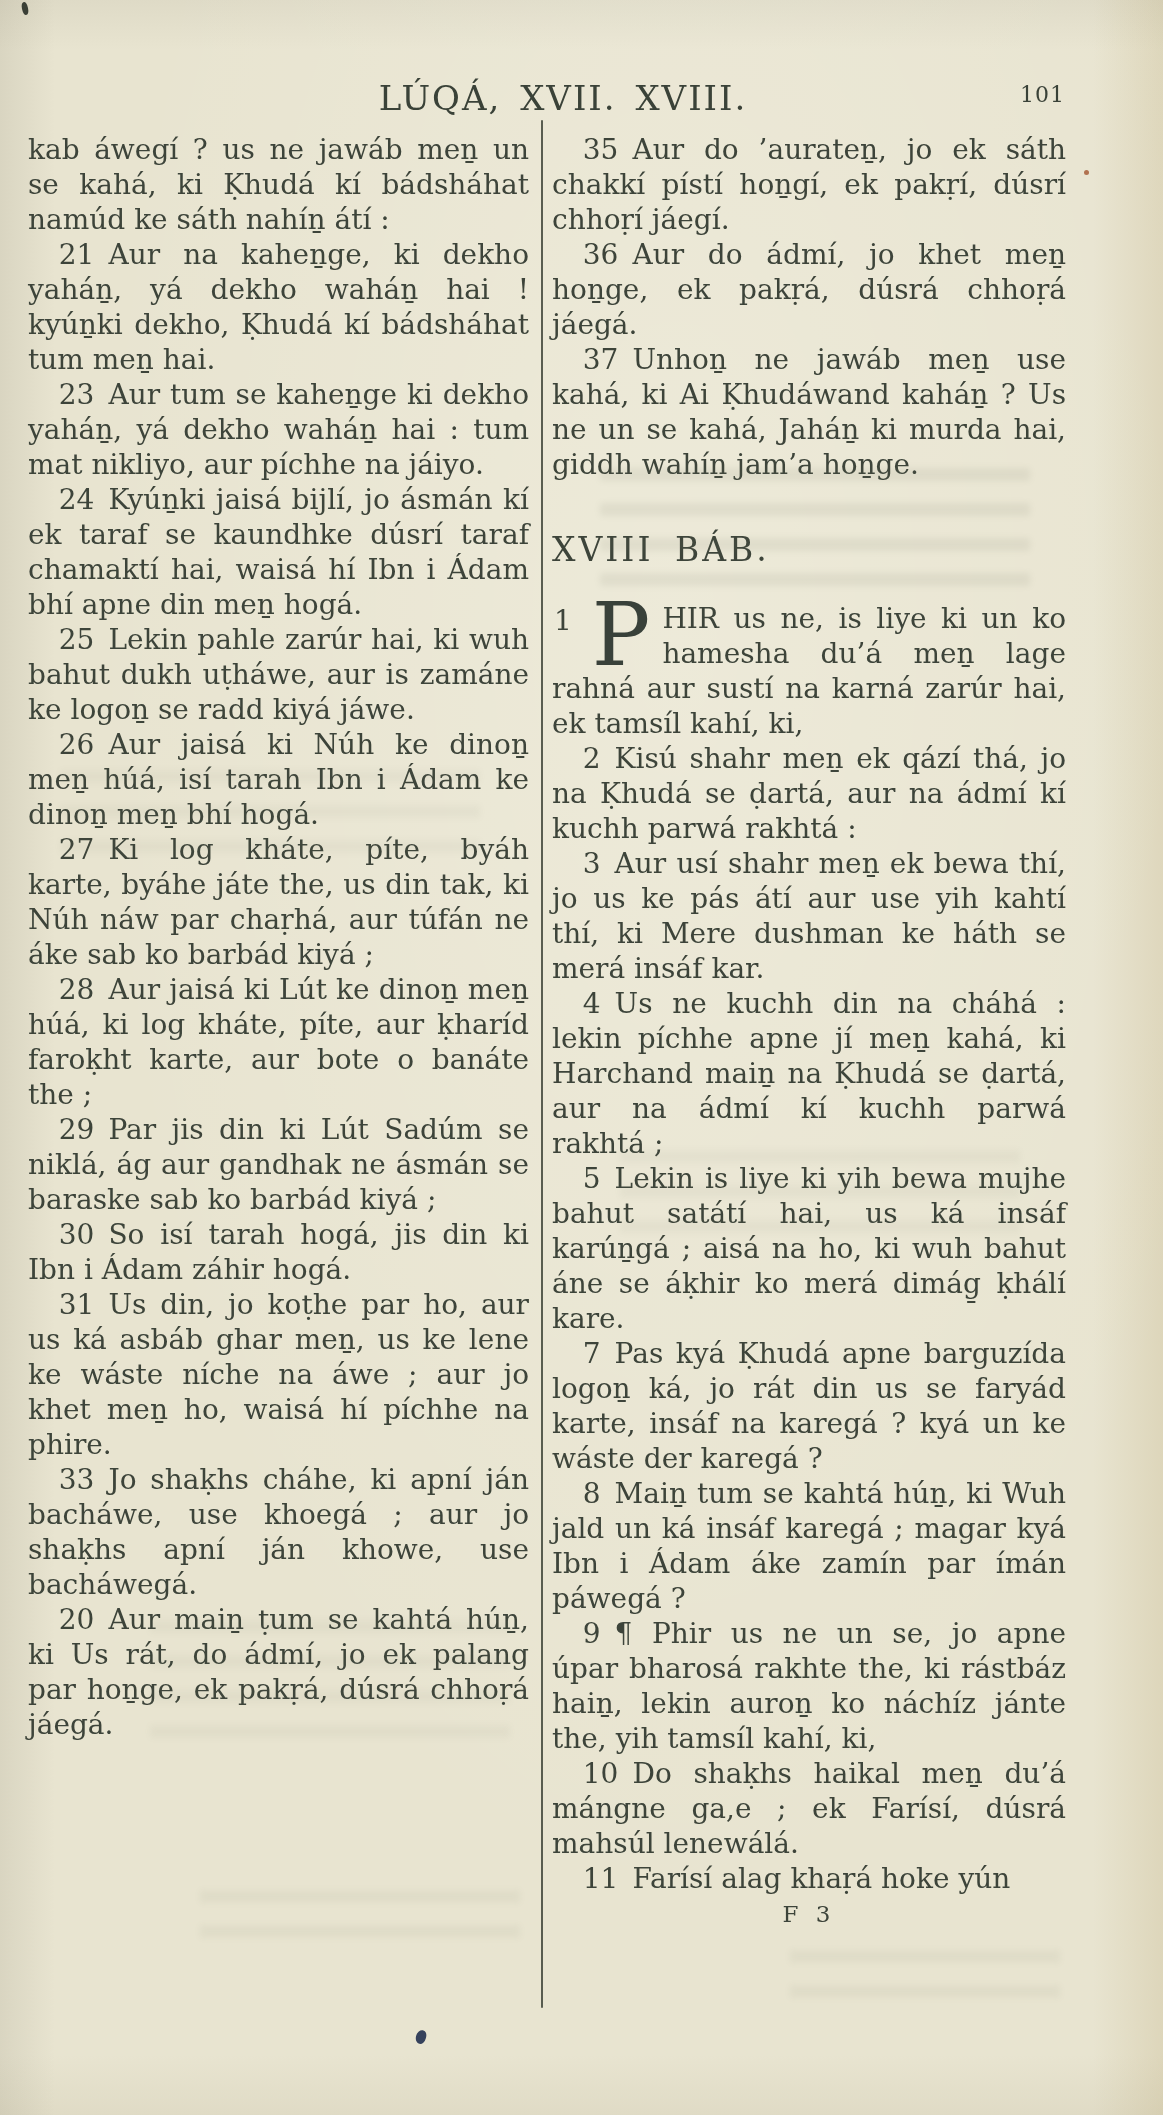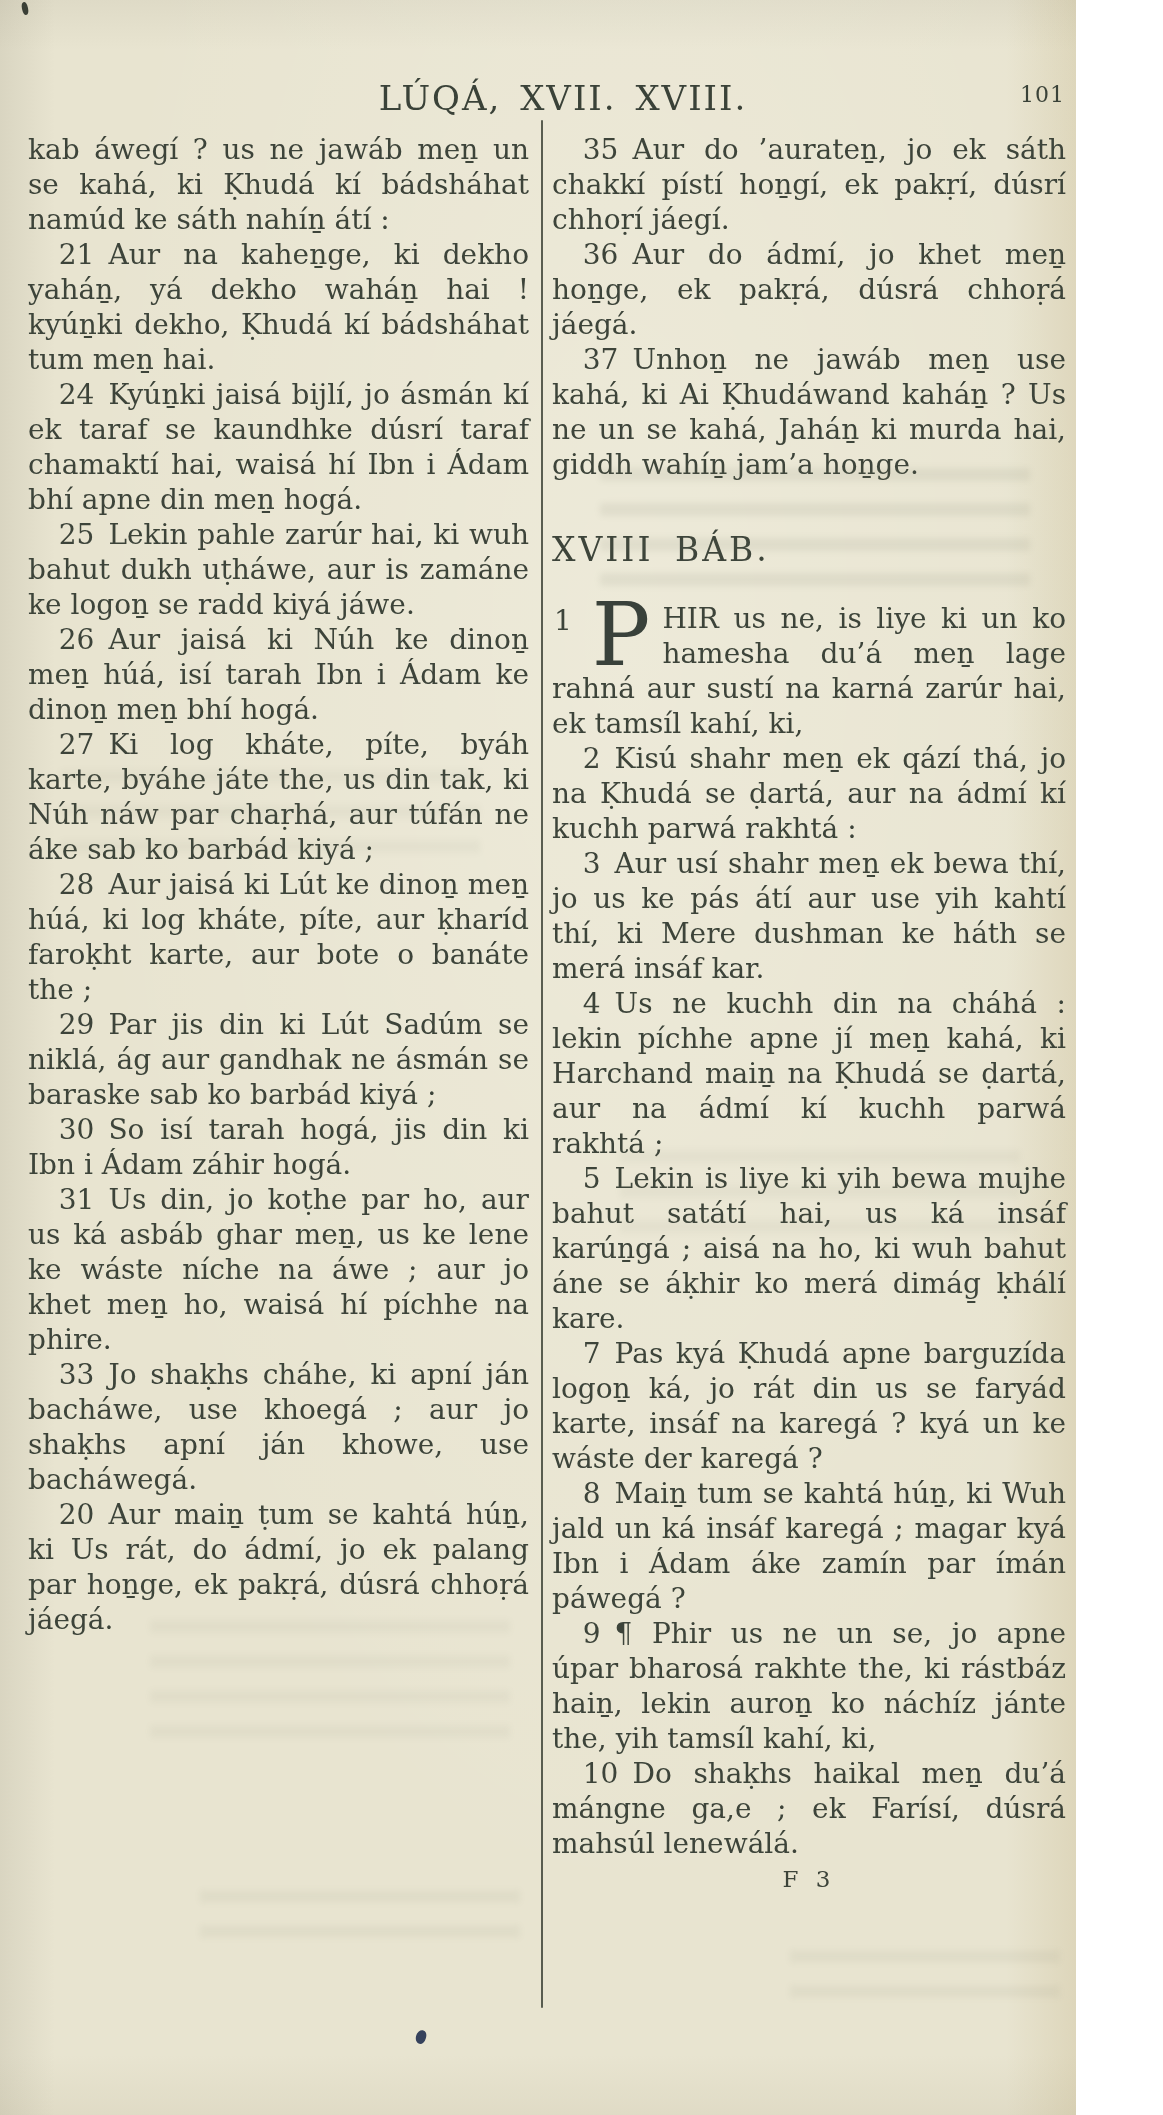--- a/index.html
+++ b/index.html
@@ -1,18 +1,18 @@
 <!DOCTYPE html>
 <html style="--paper: #e8e4d0; --ink: #3d443a;"><head>
 <meta charset="utf-8">
 <style>
   html,body{margin:0;padding:0;}
   .page{
     position:relative;
-    width:1076px;height:2115px;
+    width:1163px;height:2115px;
     overflow:hidden;
     font-family:"DejaVu Serif","Liberation Serif",serif;
     color:var(--ink,#3d443a);
     background:
       radial-gradient(ellipse at 58% 30%, rgba(255,255,248,0.22), rgba(255,255,248,0) 62%),
       linear-gradient(90deg, rgba(110,105,85,0.12), rgba(110,105,85,0) 55px),
       linear-gradient(270deg, rgba(173,150,90,0.18), rgba(173,150,90,0) 70px),
       linear-gradient(180deg, rgba(110,105,85,0.08), rgba(110,105,85,0) 50px),
       linear-gradient(0deg, rgba(150,140,105,0.10), rgba(150,140,105,0) 60px),
       var(--paper,#e8e4d0);
@@ -66,20 +66,21 @@
   <span class="speck ink-blot"></span>
 
   <div class="running-head">LÚQÁ, XVII. XVIII.</div>
   <div class="folio">101</div>
 
   <div class="divider"></div>
 
   <div class="col col-left">
       <p class="verse noind">kab áwegí&nbsp;? us ne jawáb meṉ un se kahá, ki Ḳhudá kí bádsháhat namúd ke sáth nahíṉ átí&nbsp;:</p>
       <p class="verse">21 Aur na kaheṉge, ki dekho yaháṉ, yá dekho waháṉ hai&nbsp;! kyúṉki dekho, Ḳhudá kí bádsháhat tum meṉ hai.</p>
+      <p class="verse">23 Aur tum se kaheṉge ki dekho yaháṉ, yá dekho waháṉ hai&nbsp;: tum mat nikliyo, aur píchhe na jáiyo.</p>
       <p class="verse">24 Kyúṉki jaisá bijlí, jo ásmán kí ek taraf se kaundhke dúsrí taraf chamaktí hai, waisá hí Ibn i Ádam bhí apne din meṉ hogá.</p>
       <p class="verse">25 Lekin pahle zarúr hai, ki wuh bahut dukh uṭháwe, aur is zamáne ke logoṉ se radd kiyá jáwe.</p>
       <p class="verse">26 Aur jaisá ki Núh ke dinoṉ meṉ húá, isí tarah Ibn i Ádam ke dinoṉ meṉ bhí hogá.</p>
       <p class="verse">27 Ki log kháte, píte, byáh karte, byáhe játe the, us din tak, ki Núh náw par chaṛhá, aur túfán ne áke sab ko barbád kiyá&nbsp;;</p>
       <p class="verse">28 Aur jaisá ki Lút ke dinoṉ meṉ húá, ki log kháte, píte, aur ḳharíd faroḳht karte, aur bote o banáte the&nbsp;;</p>
       <p class="verse">29 Par jis din ki Lút Sadúm se niklá, ág aur gandhak ne ásmán se baraske sab ko barbád kiyá&nbsp;;</p>
       <p class="verse">30 So isí tarah hogá, jis din ki Ibn i Ádam záhir hogá.</p>
       <p class="verse">31 Us din, jo koṭhe par ho, aur us ká asbáb ghar meṉ, us ke lene ke wáste níche na áwe&nbsp;; aur jo khet meṉ ho, waisá hí píchhe na phire.</p>
       <p class="verse">33 Jo shaḳhs cháhe, ki apní ján bacháwe, use khoegá&nbsp;; aur jo shaḳhs apní ján khowe, use bacháwegá.</p>
       <p class="verse">20 Aur maiṉ ṭum se kahtá húṉ, ki Us rát, do ádmí, jo ek palang par hoṉge, ek pakṛá, dúsrá chhoṛá jáegá.</p>
@@ -103,20 +104,21 @@
 
     <div>
         <p class="verse">2 Kisú shahr meṉ ek qází thá, jo na Ḳhudá se ḍartá, aur na ádmí kí kuchh parwá rakhtá&nbsp;:</p>
         <p class="verse">3 Aur usí shahr meṉ ek bewa thí, jo us ke pás átí aur use yih kahtí thí, ki Mere dushman ke háth se merá insáf kar.</p>
         <p class="verse">4 Us ne kuchh din na cháhá&nbsp;: lekin píchhe apne jí meṉ kahá, ki Harchand maiṉ na Ḳhudá se ḍartá, aur na ádmí kí kuchh parwá rakhtá&nbsp;;</p>
         <p class="verse">5 Lekin is liye ki yih bewa mujhe bahut satátí hai, us ká insáf karúṉgá&nbsp;; aisá na ho, ki wuh bahut áne se áḳhir ko merá dimág̱ ḳhálí kare.</p>
         <p class="verse">7 Pas kyá Ḳhudá apne barguzída logoṉ ká, jo rát din us se faryád karte, insáf na karegá&nbsp;? kyá un ke wáste der karegá&nbsp;?</p>
         <p class="verse">8 Maiṉ tum se kahtá húṉ, ki Wuh jald un ká insáf karegá&nbsp;; magar kyá Ibn i Ádam áke zamín par ímán páwegá&nbsp;?</p>
         <p class="verse">9 ¶ Phir us ne un se, jo apne úpar bharosá rakhte the, ki rástbáz haiṉ, lekin auroṉ ko náchíz jánte the, yih tamsíl kahí, ki,</p>
         <p class="verse">10 Do shaḳhs haikal meṉ du’á mángne ga,e&nbsp;; ek Farísí, dúsrá mahsúl lenewálá.</p>
+        <p class="verse">11 Farísí alag khaṛá hoke yún</p>
       </div>
 
     <div class="signature">F 3</div>
   </div>
 
   <div class="smudge" style="left:600px;top:468px;width:430px;height:120px;opacity:.18;"></div>
   <div class="smudge" style="left:60px;top:770px;width:420px;height:90px;opacity:.10;"></div>
   <div class="smudge" style="left:620px;top:1150px;width:400px;height:100px;opacity:.10;"></div>
   <div class="smudge" style="left:150px;top:1620px;width:360px;height:120px;opacity:.10;"></div>
   <div class="smudge" style="left:200px;top:1890px;width:320px;height:70px;opacity:.12;"></div>

